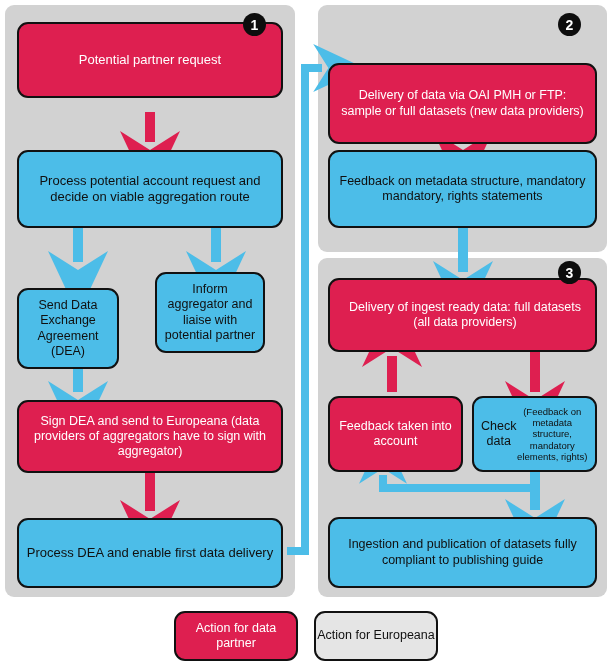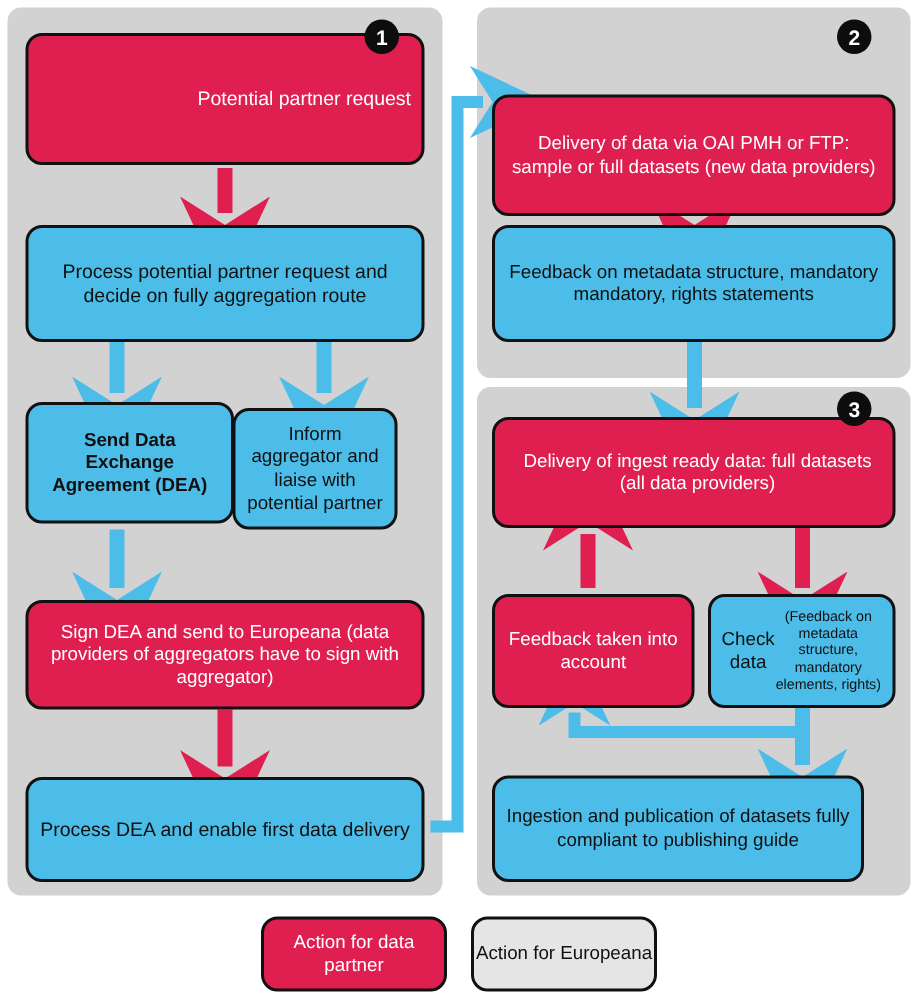--- a/index.html
+++ b/index.html
@@ -106,30 +106,30 @@
 
     <path d="M535,352 L535,392" stroke="#de1f50" stroke-width="10" fill="none" marker-end="url(#ar-red)"></path>
 
     <path d="M392,392 L392,356" stroke="#de1f50" stroke-width="10" fill="none" marker-end="url(#ar-red)"></path>
 
     <path d="M535,472 L535,488 L383,488 L383,475" stroke="#4cbde8" stroke-width="8" fill="none" stroke-linejoin="miter" marker-end="url(#ar-blue)"></path>
 
     <path d="M535,472 L535,510" stroke="#4cbde8" stroke-width="10" fill="none" marker-end="url(#ar-blue)"></path>
   </svg>
 
-  <div class="node red fs13" style="left:17px; top:22px; width:266px; height:88px;text-align:right;">
+  <div class="node red fs13" style="left:17px; top:22px; width:266px; height:76px;">
     <span class="lbl">Potential partner request</span>
   </div>
   <div class="badge" style="left:243px; top:13px;">1</div>
 
   <div class="node blue fs13" style="left:17px; top:150px; width:266px; height:78px;">
-    <span class="lbl">Process potential partner request and decide on fully aggregation route</span>
+    <span class="lbl">Process potential account request and decide on viable aggregation route</span>
   </div>
 
-  <div class="node blue fs12" style="left:17px; top:268px; width:139px; height:81px;font-weight:bold;">
+  <div class="node blue fs12" style="left:17px; top:288px; width:102px; height:81px;">
     <span class="lbl">Send Data Exchange Agreement (DEA)</span>
   </div>
 
   <div class="node blue fs12" style="left:155px; top:272px; width:110px; height:81px;">
     <span class="lbl">Inform aggregator and liaise with potential partner</span>
   </div>
 
   <div class="node red fs12" style="left:17px; top:400px; width:266px; height:73px;">
     <span class="lbl">Sign DEA and send to Europeana (data providers of aggregators have to sign with aggregator)</span>
   </div>
@@ -154,21 +154,21 @@
 
   <div class="node red fs12" style="left:328px; top:396px; width:135px; height:76px;">
     <span class="lbl">Feedback taken into account</span>
   </div>
 
   <div class="node blue" style="left:472px; top:396px; width:125px; height:76px; flex-direction:row;">
     <span class="lbl fs12">Check data</span>
     <span class="sub">(Feedback on metadata structure, mandatory elements, rights)</span>
   </div>
 
-  <div class="node blue fs12" style="left:328px; top:517px; width:248px; height:71px;">
+  <div class="node blue fs12" style="left:328px; top:517px; width:269px; height:71px;">
     <span class="lbl">Ingestion and publication of datasets fully compliant to publishing guide</span>
   </div>
 
   <div class="legend-box red" style="left:174px; top:611px; width:124px; height:50px;">
     <span>Action for data partner</span>
   </div>
   <div class="legend-box blue" style="left:314px; top:611px; width:124px; height:50px;">
     <span>Action for Europeana</span>
   </div>
 

